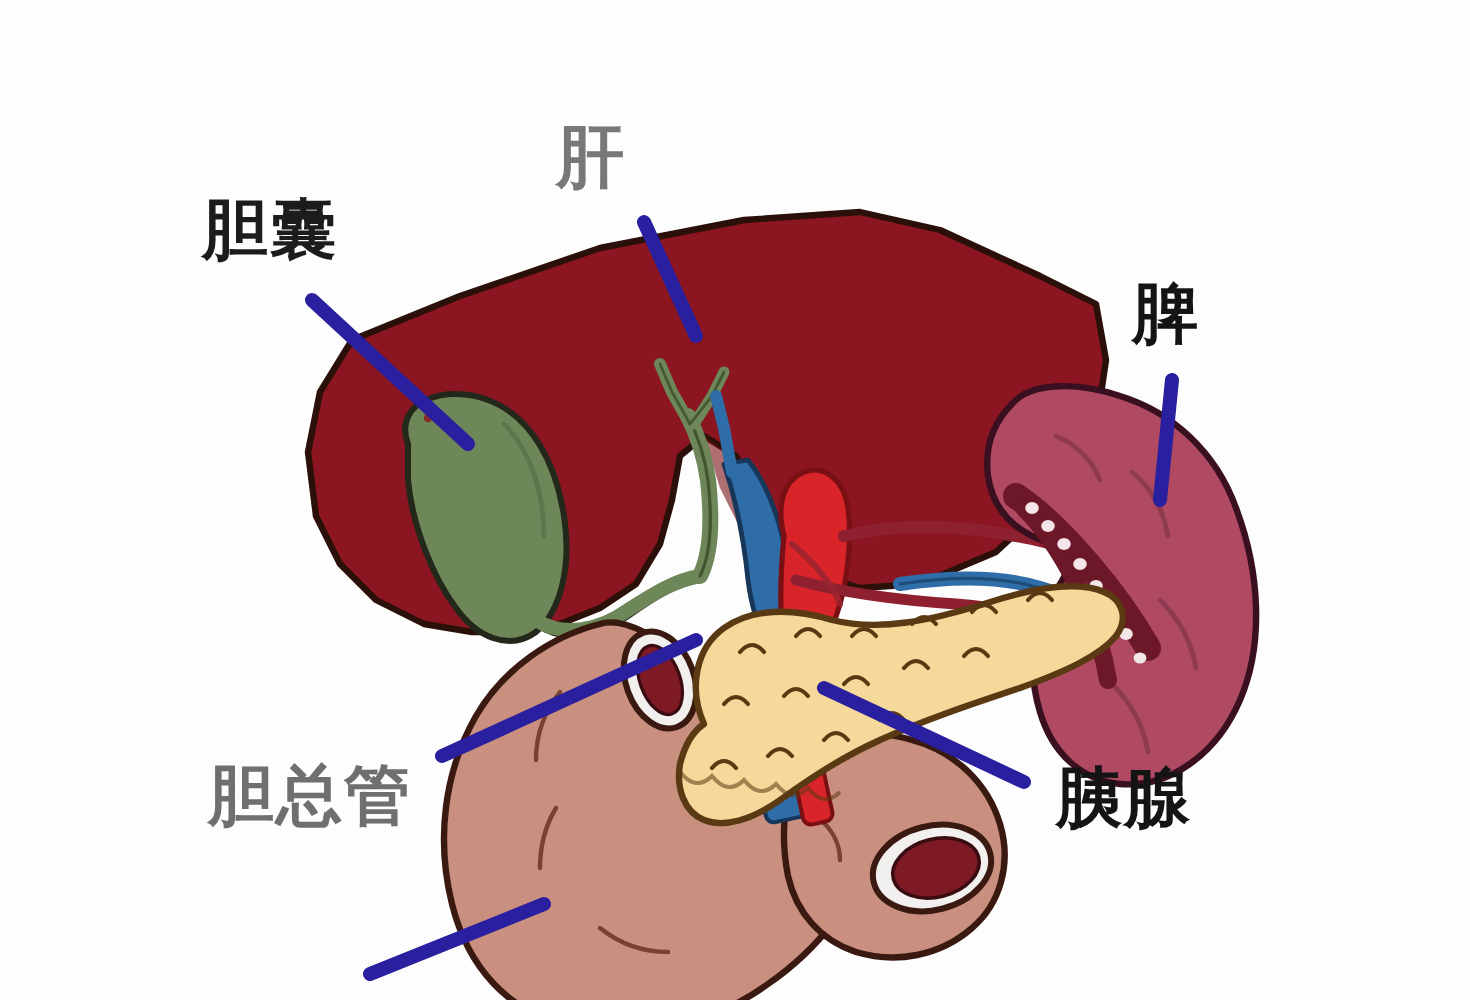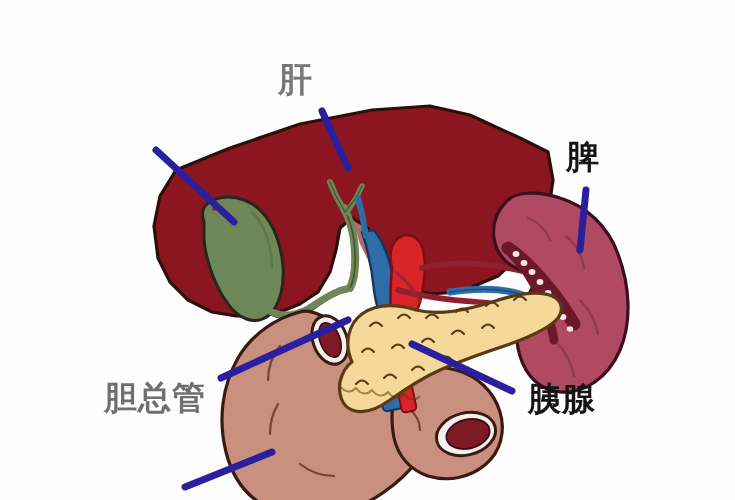--- a/index.html
+++ b/index.html
@@ -268,20 +268,21 @@
       <line x1="586" y1="190" x2="580" y2="250"></line>
       <line x1="221" y1="378" x2="348" y2="320"></line>
       <line x1="512" y1="391" x2="412" y2="344"></line>
       <line x1="185" y1="487" x2="272" y2="452"></line>
     </g>
 
   </svg>
 
   <div class="label" id="label-liver">肝</div>
 
+  <div class="label" id="label-gallbladder">胆囊</div>
 
   <div class="label" id="label-spleen">脾</div>
 
   <div class="label" id="label-pancreas">胰腺</div>
 
   <div class="label" id="label-bileduct">胆总管</div>
 
 </div>
 
 </body></html>

